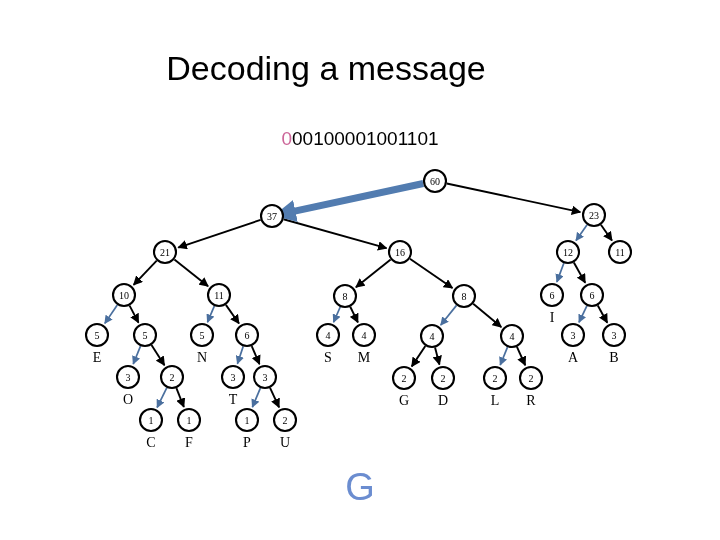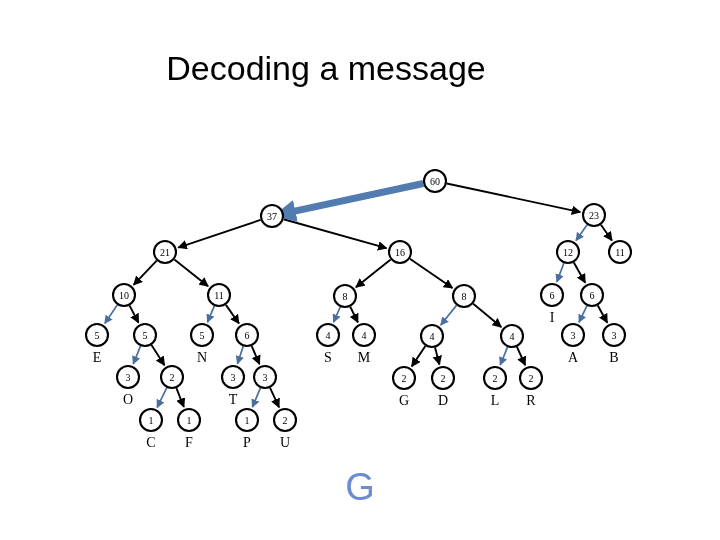--- a/index.html
+++ b/index.html
@@ -101,20 +101,21 @@
     color: #6b8dd0;
   }
 </style>
 </head>
 <body>
 
 <div id="slide">
 
   <div id="title">Decoding a message</div>
 
+  <div id="bitstring"><span class="bit-read">0</span><span class="bit-rest">00100001001101</span></div>
 
   <svg id="tree-svg" viewBox="0 0 720 540">
     <defs>
       <marker id="arrow-black" viewBox="0 0 10 10" refX="9" refY="5" markerWidth="5" markerHeight="5" orient="auto-start-reverse">
         <path d="M 0 0 L 10 5 L 0 10 z" fill="#000000"></path>
       </marker>
       <marker id="arrow-blue" viewBox="0 0 10 10" refX="9" refY="5" markerWidth="5" markerHeight="5" orient="auto-start-reverse">
         <path d="M 0 0 L 10 5 L 0 10 z" fill="#4a6f9e"></path>
       </marker>
       <marker id="arrow-big-blue" viewBox="0 0 10 10" refX="4" refY="5" markerWidth="3.2" markerHeight="3.2" orient="auto-start-reverse">

